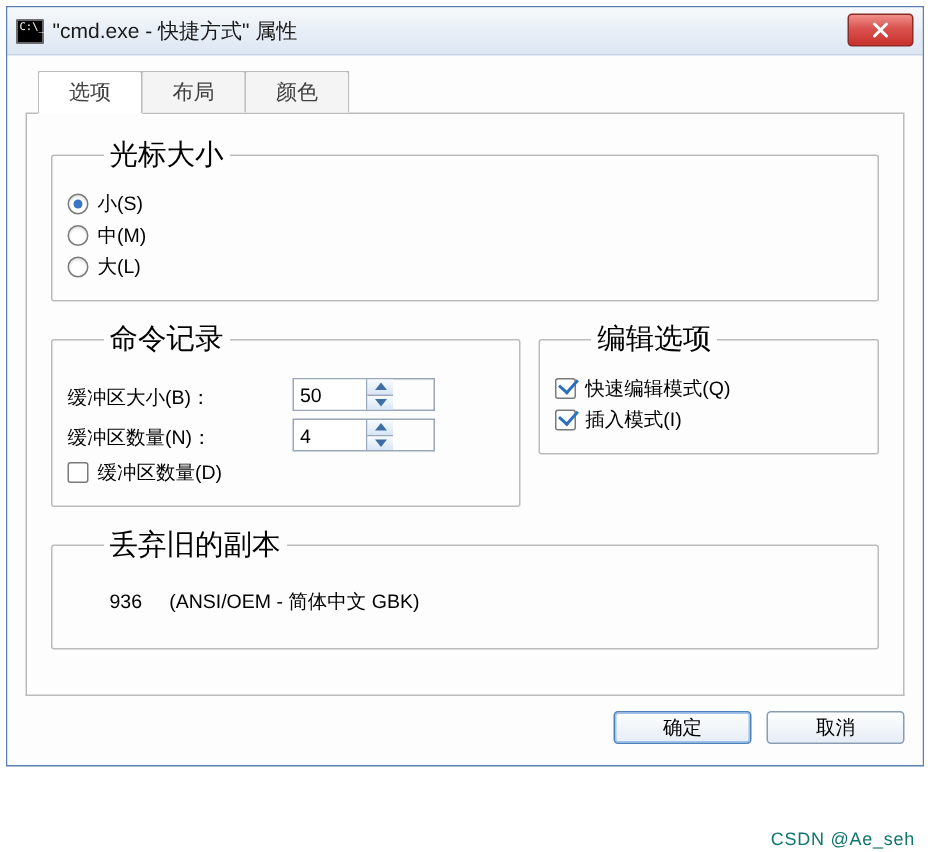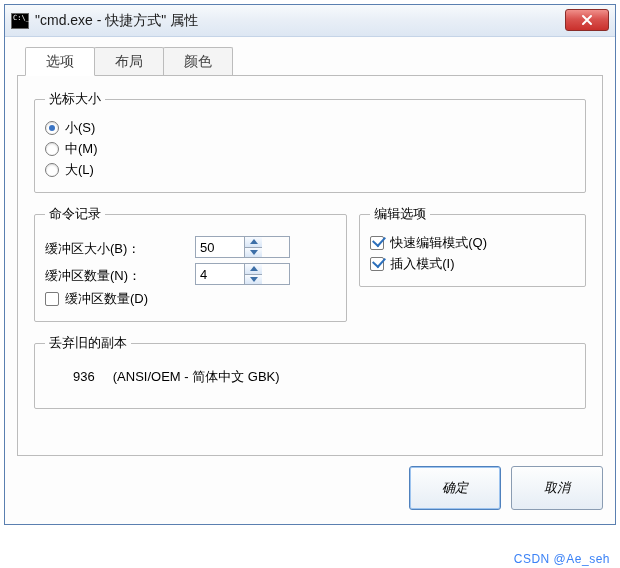--- a/index.html
+++ b/index.html
@@ -92,21 +92,22 @@
     position: relative;
   }
   fieldset.group {
     border: 1px solid #bcbcbc;
     border-radius: 2px;
     margin: 0 0 12px 0;
     padding: 8px 10px 10px 10px;
   }
   fieldset.group > legend {
     padding: 0 4px;
-    font-size: 13px;
+    font-size: 19px;
+    margin-left: 24px;
   }
   .row {
     display: flex;
     align-items: center;
     margin: 3px 0;
   }
   .radio, .check {
     width: 14px; height: 14px;
     border: 1px solid #7a7a7a;
     background: #fff;
@@ -184,39 +185,38 @@
     font-size: 13px;
   }
   .buttons {
     display: flex;
     justify-content: flex-end;
     gap: 10px;
     margin-top: 10px;
   }
   .btn {
     min-width: 92px;
-    height: 44px;
+    height: 22px;
     border: 1px solid #8a9cb2;
     background: linear-gradient(#fdfefe, #e6edf5);
     border-radius: 3px;
     display: flex;
     align-items: center;
     justify-content: center;
     font-size: 13px;
-    font-style: italic;
   }
   .btn.default {
     border-color: #4f81bd;
     box-shadow: 0 0 0 1px #9cc3ef inset;
   }
   .watermark {
     position: absolute;
     right: 10px; bottom: 2px;
     font-size: 12px;
-    color: #3b82f6;
+    color: #0f766e;
     letter-spacing: .5px;
   }
 </style>
 </head>
 <body>
 
 <div class="window">
   <div class="titlebar">
     <span class="ticon"></span>
     <span class="title-text">"cmd.exe - 快捷方式" 属性</span>

